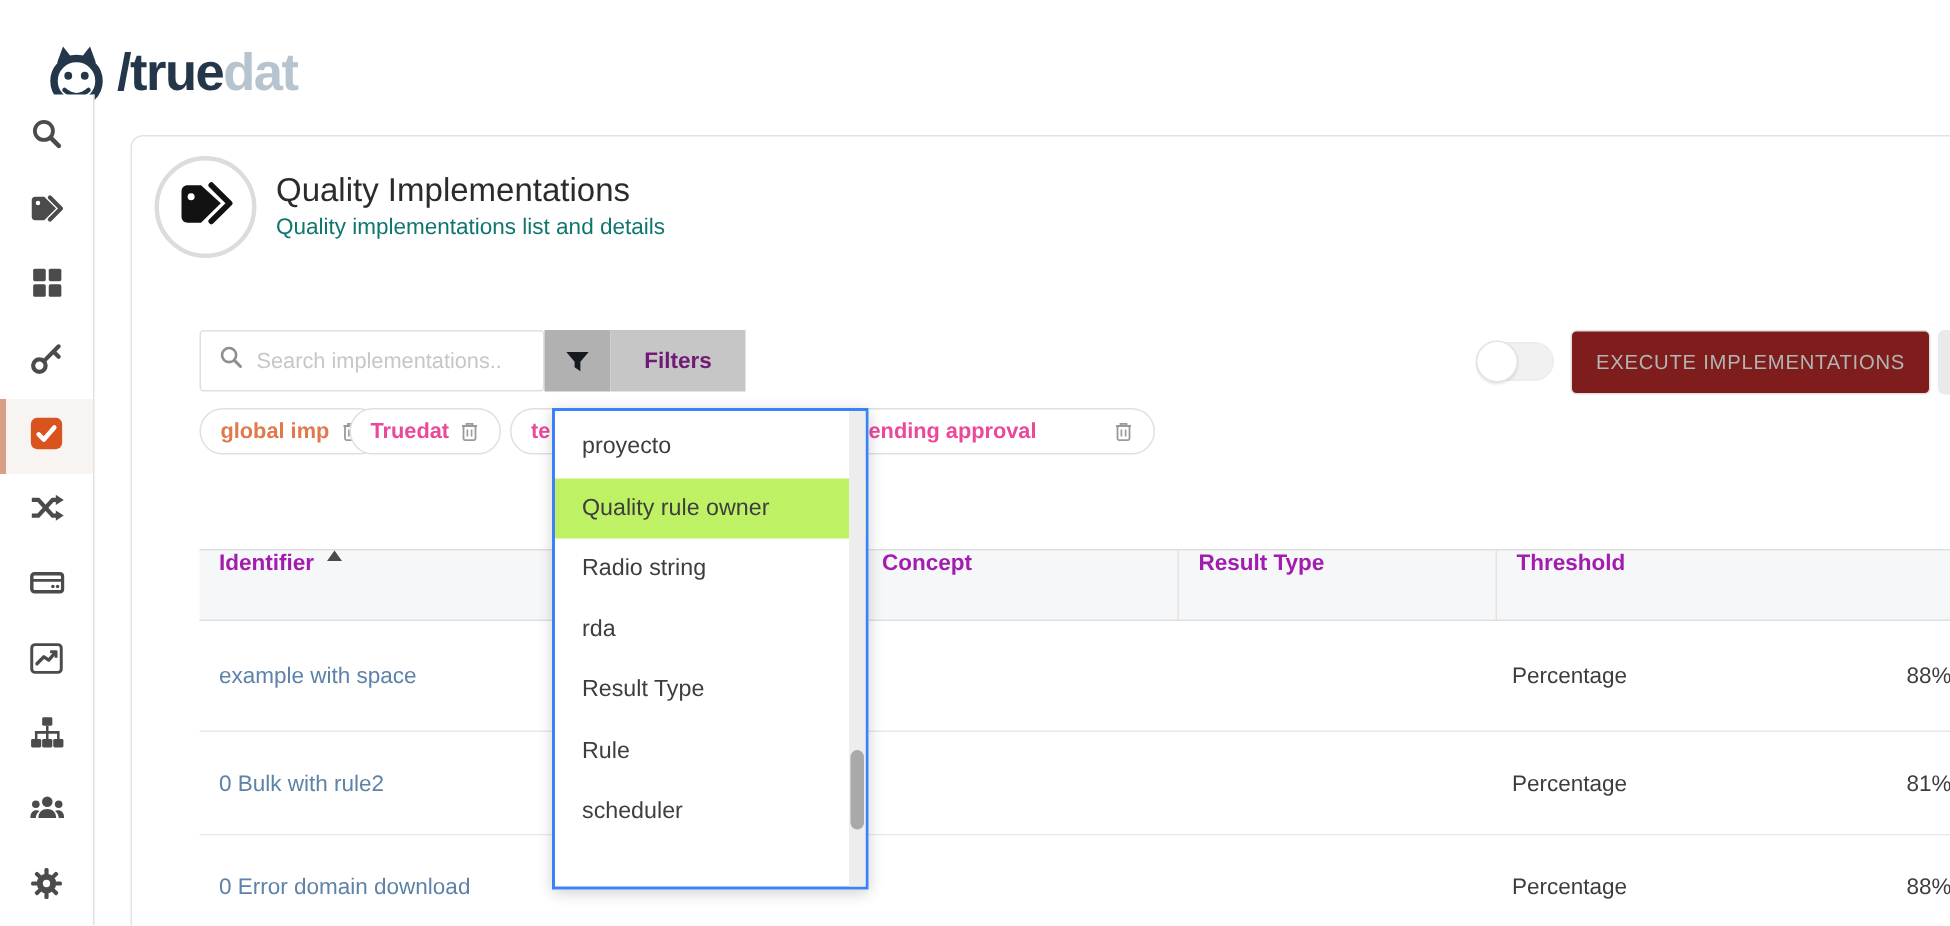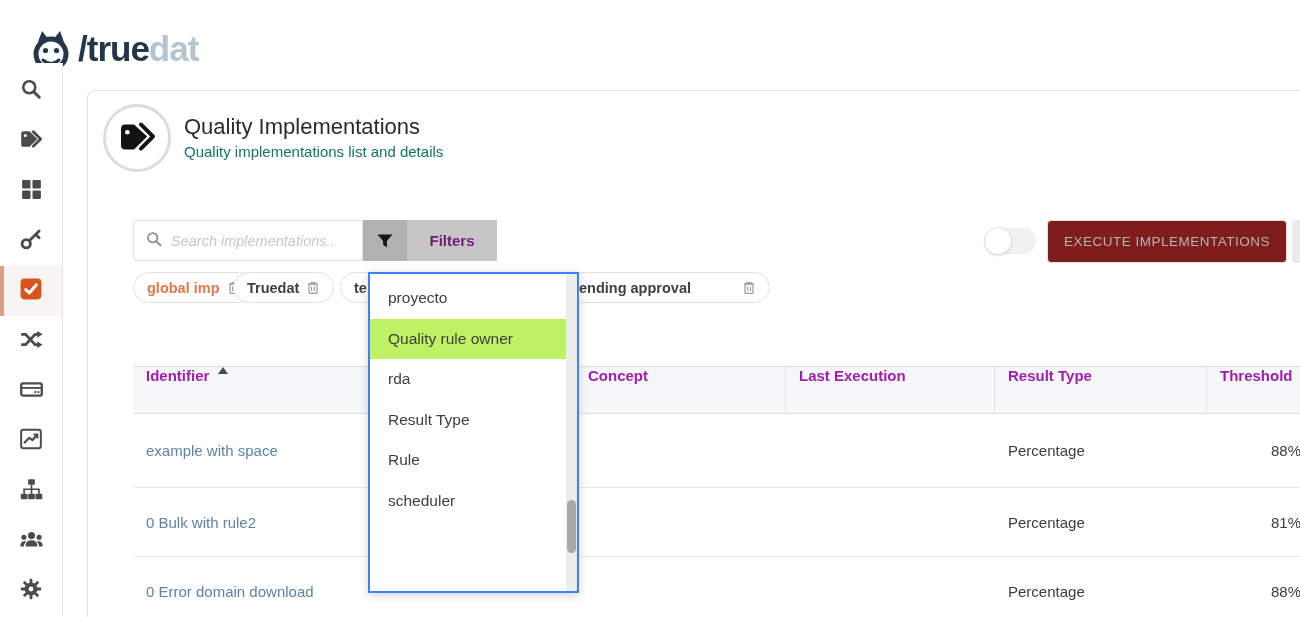--- a/index.html
+++ b/index.html
@@ -21,35 +21,35 @@
 
   
   .card { position:absolute; left:87px; top:90px; width:1226px; height:620px; background:#fff; border:1px solid #e3e3e3; border-radius:8px; }
 
   .circle-icon { position:absolute; left:103px; top:104px; width:68px; height:68px; border:3px solid #dcdcdc; border-radius:50%; display:flex; align-items:center; justify-content:center; background:#fff; }
   .page-title { position:absolute; left:184px; top:114px; font-size:22px; color:#2b2b2b; font-weight:400; }
   .page-subtitle { position:absolute; left:184px; top:143px; font-size:15px; color:#0f766e; }
 
   
   .search-box { position:absolute; left:133px; top:220px; width:230px; height:41px; border:1px solid #e0e0e0; border-radius:3px; background:#fff; display:flex; align-items:center; padding-left:12px; }
-  .search-box input { border:none; outline:none; font-size:14.5px; color:#555; width:180px; margin-left:9px; font-family:"Liberation Sans", sans-serif;font-style:italic; }
+  .search-box input { border:none; outline:none; font-size:14.5px; color:#555; width:180px; margin-left:9px; font-family:"Liberation Sans", sans-serif; }
   .search-box input::placeholder { color:#c7c7c7; }
 
   .filters-btn { position:absolute; left:363px; top:220px; height:41px; display:flex; cursor:pointer; }
   .filters-icon-seg { width:44px; background:#b1b1b1; display:flex; align-items:center; justify-content:center; }
   .filters-label-seg { width:90px; background:#c6c6c6; display:flex; align-items:center; justify-content:center; font-size:15px; font-weight:700; color:#701a75; }
 
   .toggle { position:absolute; left:984px; top:228px; width:52px; height:26px; background:#f1f1f1; border:1px solid #ececec; border-radius:13px; cursor:pointer; }
   .toggle-knob { position:absolute; left:-1px; top:-2px; width:28px; height:28px; background:#fff; border:1px solid #e4e4e4; border-radius:50%; box-shadow:0 1px 2px rgba(0,0,0,0.12); }
 
   .execute-btn { position:absolute; left:1047px; top:220px; width:240px; height:43px; background:#7f1d1d; border:1px solid #dfdfdf; border-radius:4px; color:#b3b3b3; font-size:13.5px; letter-spacing:0.5px; font-weight:500; display:flex; align-items:center; justify-content:center; cursor:pointer; font-family:"Liberation Sans", sans-serif; }
   .edge-btn { position:absolute; left:1292px; top:220px; width:30px; height:43px; background:#eaeaea; border-radius:4px; cursor:pointer; }
 
   
-  .chip { position:absolute; top:272px; height:31px; background:#fff; border:1px solid #e0e0e0; border-radius:16px; display:flex; align-items:center; padding:0 13px; font-size:14.5px; font-weight:700; color:#404040; white-space:nowrap; z-index:2; }
+  .chip { position:absolute; top:272px; height:31px; background:#fff; border:1px solid #e0e0e0; border-radius:16px; display:flex; align-items:center; padding:0 13px; font-size:14.5px; font-weight:700; color:#ec4899; white-space:nowrap; z-index:2; }
   .chip .trash { margin-left:7px; display:flex; cursor:pointer; }
   .chip.accent { color:#e0794c; }
 
   
   .dropdown { position:absolute; left:368px; top:272px; width:211px; height:321px; background:#fff; border:2px solid #3b82f6; box-shadow:0 2px 9px rgba(0,0,0,0.18); z-index:20; padding-top:4px; }
   .dd-item { height:40.5px; line-height:40.5px; padding-left:18px; font-size:15.5px; color:#3e3e3e; cursor:pointer; }
   .dd-item.hl { background:#bef264; }
   .dd-scroll { position:absolute; right:0; top:0; width:11px; height:100%; background:#ededed; cursor:pointer; }
   .dd-thumb { position:absolute; left:1px; top:226px; width:9px; height:53px; background:#a9a9a9; border-radius:5px; cursor:grab; }
 
@@ -259,23 +259,20 @@
 
   <div class="table">
     <div class="t-header">
       <div class="cell c1">
           <span>Identifier</span>
           <span class="sort-asc"></span>
         </div>
       <div class="cell c2">
           <span>Concept</span>
         </div>
-      <div class="cell c3">
-          <span>Last Execution</span>
-        </div>
       <div class="cell c4">
           <span>Result Type</span>
         </div>
       <div class="cell c5">
           <span>Threshold</span>
         </div>
     </div>
     <div class="t-row r1">
       <div class="cell c1">
           <span class="link">example with space</span>
@@ -301,20 +298,21 @@
       <div class="cell c2"></div>
       <div class="cell c3"></div>
       <div class="cell c4">Percentage</div>
       <div class="cell c5">88%</div>
     </div>
   </div>
 
   <div class="dropdown">
     <div class="dd-item">proyecto</div>
     <div class="dd-item hl">Quality rule owner</div>
+    <div class="dd-item">Radio string</div>
     <div class="dd-item">rda</div>
     <div class="dd-item">Result Type</div>
     <div class="dd-item">Rule</div>
     <div class="dd-item">scheduler</div>
     <div class="dd-scroll">
       <div class="dd-thumb"></div>
     </div>
   </div>
 
 </div>

